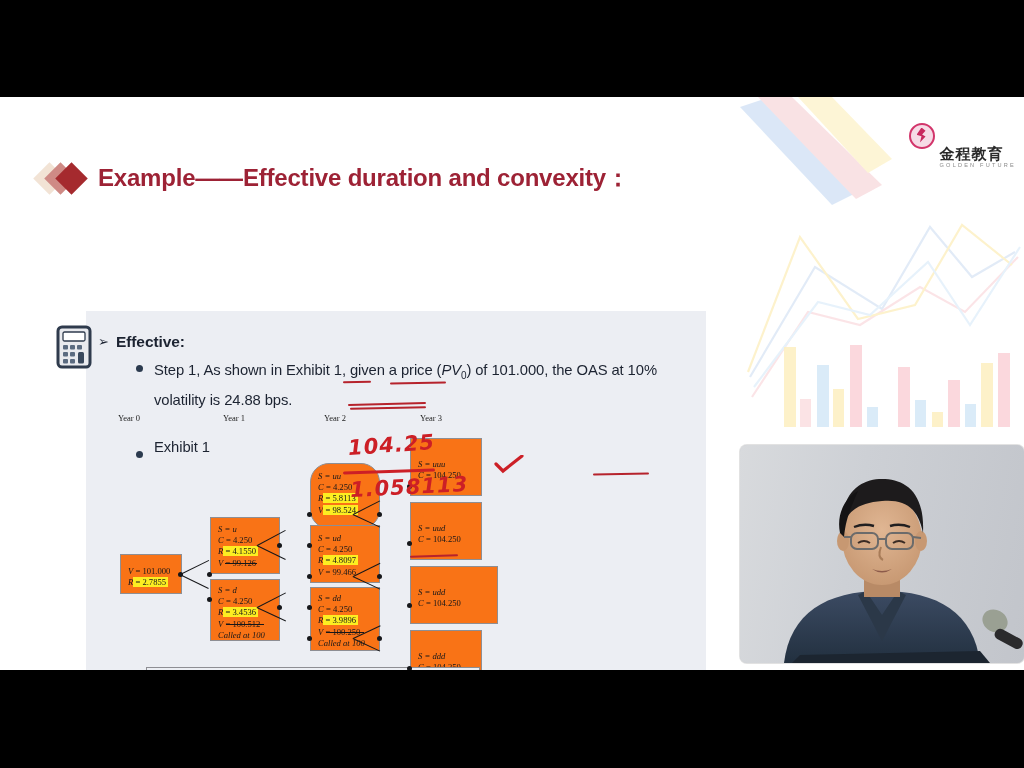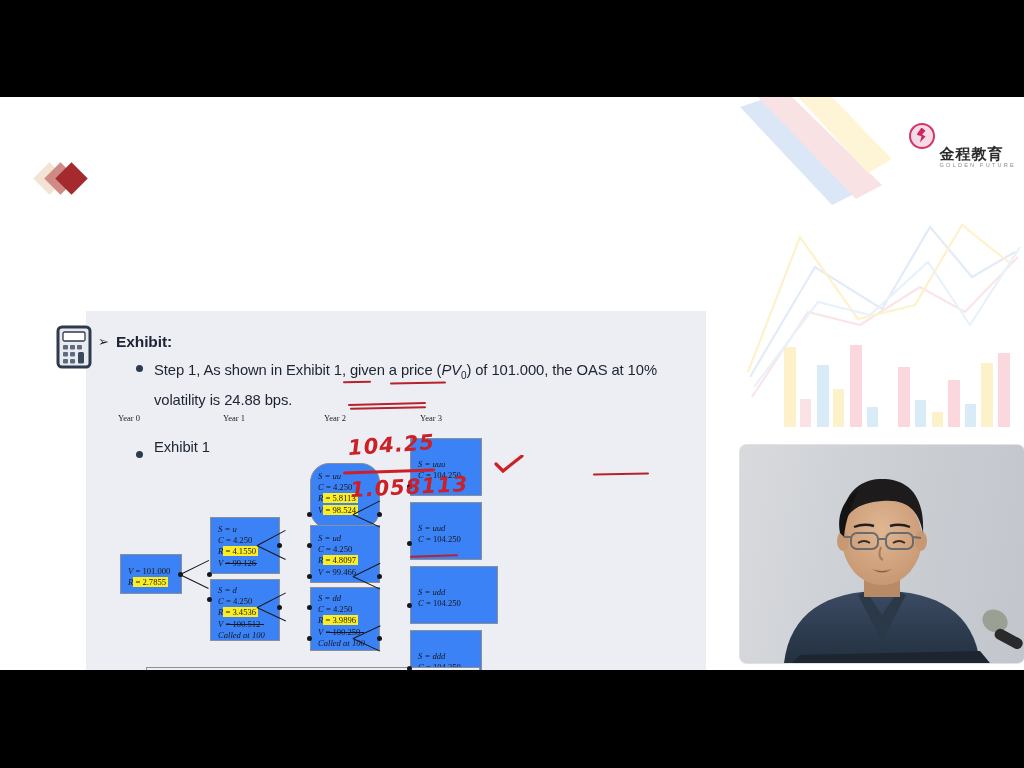--- a/index.html
+++ b/index.html
@@ -44,21 +44,21 @@
   .b1 sub{font-size:10px;}
 
   .b2-dot{position:absolute;left:118px;top:336px;width:7px;height:7px;border-radius:50%;background:#2b3a4e;}
   .b2{position:absolute;left:136px;top:324px;font-size:14.8px;color:#1c2331;letter-spacing:-0.1px;}
 
   
   .exhibit{position:absolute;left:88px;top:296px;width:582px;height:322px;}
   .yr{position:absolute;top:2px;font-size:8.5px;color:#1d1d1d;font-family:"Liberation Serif",serif;}
 
   .node{
-    position:absolute;border:1px solid #8e8e93;background:#3b82f6;
+    position:absolute;border:1px solid #8e8e93;background:#f97316;
     font-family:"Liberation Serif",serif;font-size:8.6px;color:#16171a;
     line-height:11.2px;box-sizing:border-box;padding:0;
   }
   .node .lines{position:absolute;left:7px;}
   .node .ln{white-space:nowrap;position:relative;display:block;height:11.2px;}
   .node .ln em{font-style:italic;}
   .hl{background:#fdee21;padding:0 2px;margin-left:-2px;}
   .strike{position:relative;}
   .strike:after{content:"";position:absolute;left:18%;right:2%;top:52%;height:1px;background:#16171a;}
 
@@ -99,20 +99,21 @@
   <div class="frame">
 
     <div class="slide">
 
       <div class="title-row">
         <div class="diamonds">
           <div class="dia d1"></div>
             <div class="dia d2"></div>
             <div class="dia d3"></div>
         </div>
+        <div class="title-text">Example——Effective duration and convexity：</div>
       </div>
 
       <div class="calc-icon">
         <svg width="36" height="44" viewBox="0 0 36 44">
           <rect x="2" y="2" width="32" height="40" rx="4" fill="#e9eaee" stroke="#2f3b4d" stroke-width="3"></rect>
           <rect x="7" y="7" width="22" height="9" rx="1.5" fill="#ffffff" stroke="#2f3b4d" stroke-width="1.3"></rect>
           <g fill="#5b6b80">
             <rect x="7" y="20" width="5" height="4.5" rx="1"></rect>
             <rect x="14" y="20" width="5" height="4.5" rx="1"></rect>
             <rect x="21" y="20" width="5" height="4.5" rx="1"></rect>
@@ -121,21 +122,21 @@
             <rect x="7" y="34" width="5" height="4.5" rx="1"></rect>
             <rect x="14" y="34" width="5" height="4.5" rx="1"></rect>
           </g>
           <rect x="22" y="27" width="6" height="11.5" rx="1.5" fill="#39485c"></rect>
         </svg>
       </div>
 
       <div class="panel"></div>
 
       <div class="sol-arrow">➢</div>
-      <div class="sol-head">Exhibit:</div>
+      <div class="sol-head">Effective:</div>
 
       <div class="b1-dot"></div>
       <div class="b1">
         <span>Step 1, As shown in Exhibit 1, given a price (</span><i>PV</i><sub>0</sub><span>) of </span><span>101.000</span><span>, the OAS at 10% volatility is </span><span>24.88</span><span> bps.</span>
       </div>
 
       <div class="ul" style="left:325px;top:266px;width:28px;height:2px;transform:rotate(-1.5deg);"></div>
       <div class="ul" style="left:372px;top:267px;width:56px;height:2.2px;transform:rotate(-1deg);"></div>
       <div class="ul" style="left:330px;top:288px;width:78px;height:2.2px;transform:rotate(-1.5deg);"></div>
       <div class="ul" style="left:332px;top:292px;width:76px;height:2px;transform:rotate(-1deg);"></div>

